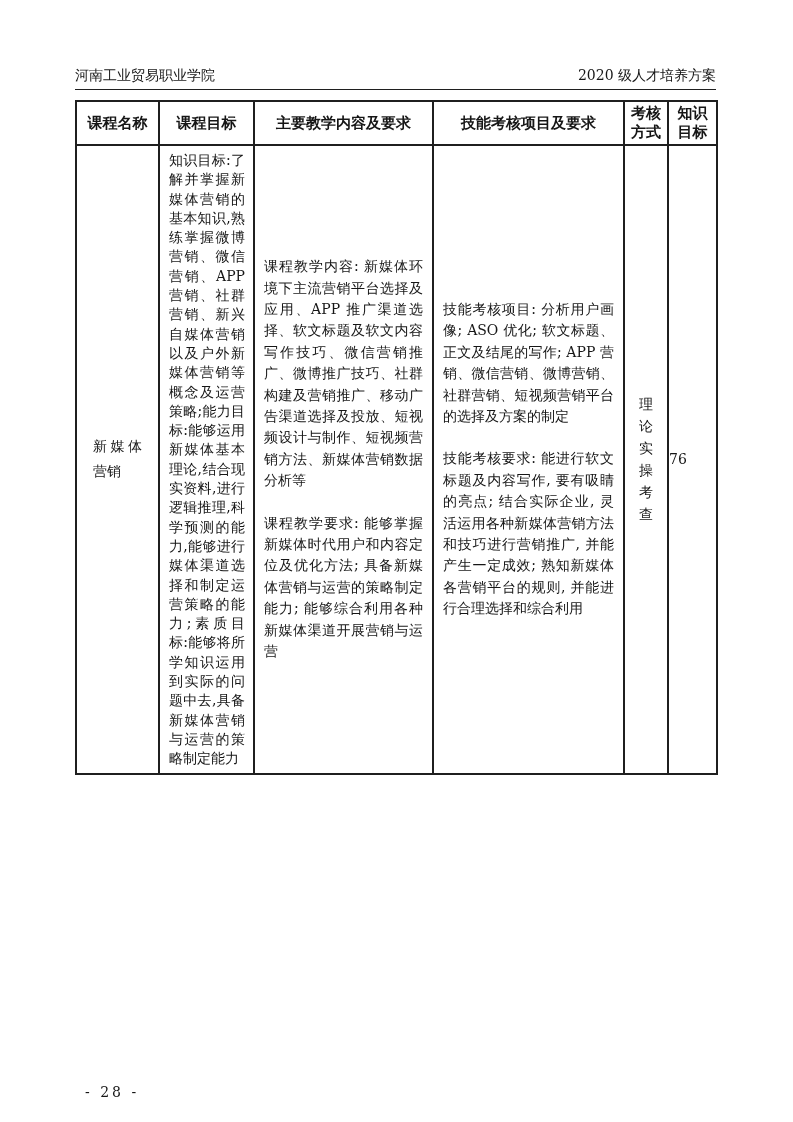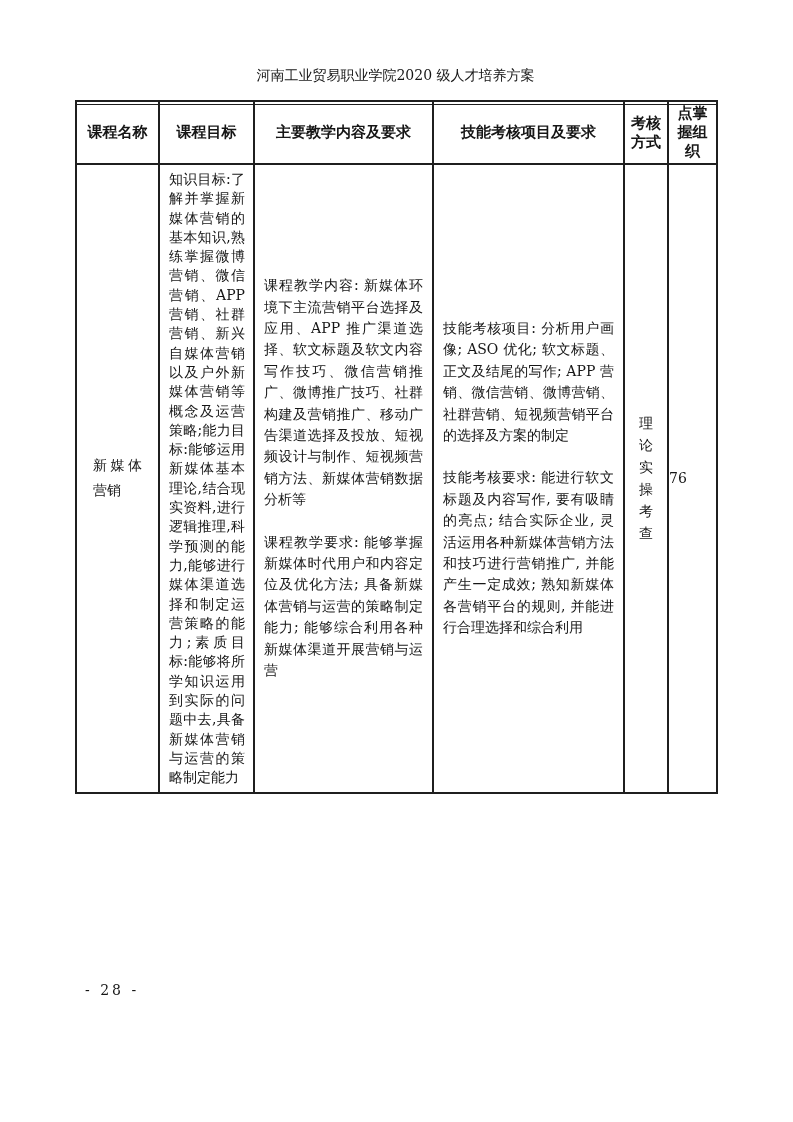--- a/index.html
+++ b/index.html
@@ -13,26 +13,26 @@
     background: #ffffff;
     color: #161616;
     overflow: hidden;
   }
   .doc-header {
     position: absolute;
     left: 75px;
     top: 66px;
     width: 641px;
     display: flex;
-    justify-content: center;
+    justify-content: space-between;
     align-items: flex-end;
     font-size: 14px;
     line-height: 18px;
     border-bottom: 1.5px solid #1f1f1f;
-    padding-bottom: 20px;
+    padding-bottom: 5px;
   }
   table.course-table {
     position: absolute;
     left: 75px;
     top: 100px;
     width: 641px;
     border-collapse: collapse;
     table-layout: fixed;
   }
   .course-table th, .course-table td {
@@ -81,21 +81,21 @@
     padding: 2px 8px;
   }
   td.hours-cell {
     vertical-align: middle;
     text-align: left;
     font-size: 14px;
   }
   .page-footer {
     position: absolute;
     left: 85px;
-    top: 982px;
+    top: 1084px;
     font-size: 14px;
     letter-spacing: 3px;
   }
 </style>
 </head>
 <body>
 
 <div class="page">
 
   <div class="doc-header">
@@ -112,21 +112,21 @@
       <col style="width:44px">
       <col style="width:49px">
     </colgroup>
     <thead>
       <tr>
         <th>课程名称</th>
         <th>课程目标</th>
         <th>主要教学内容及要求</th>
         <th>技能考核项目及要求</th>
         <th>考核方式</th>
-        <th>点掌握组织</th>
+        <th>知识目标</th>
       </tr>
     </thead>
     <tbody>
       <tr class="row-2">
         <td class="course-name-cell">新媒体营销</td>
         <td class="objectives">知识目标:了解并掌握新媒体营销的基本知识,熟练掌握微博营销、微信营销、APP 营销、社群营销、新兴自媒体营销以及户外新媒体营销等概念及运营策略;能力目标:能够运用新媒体基本理论,结合现实资料,进行逻辑推理,科学预测的能力,能够进行媒体渠道选择和制定运营策略的能力;素质目标:能够将所学知识运用到实际的问题中去,具备新媒体营销与运营的策略制定能力</td>
         <td class="content-cell v-mid">
           <p>课程教学内容: 新媒体环境下主流营销平台选择及应用、APP 推广渠道选择、软文标题及软文内容写作技巧、微信营销推广、微博推广技巧、社群构建及营销推广、移动广告渠道选择及投放、短视频设计与制作、短视频营销方法、新媒体营销数据分析等</p>
           <p>课程教学要求: 能够掌握新媒体时代用户和内容定位及优化方法; 具备新媒体营销与运营的策略制定能力; 能够综合利用各种新媒体渠道开展营销与运营</p>
         </td>

